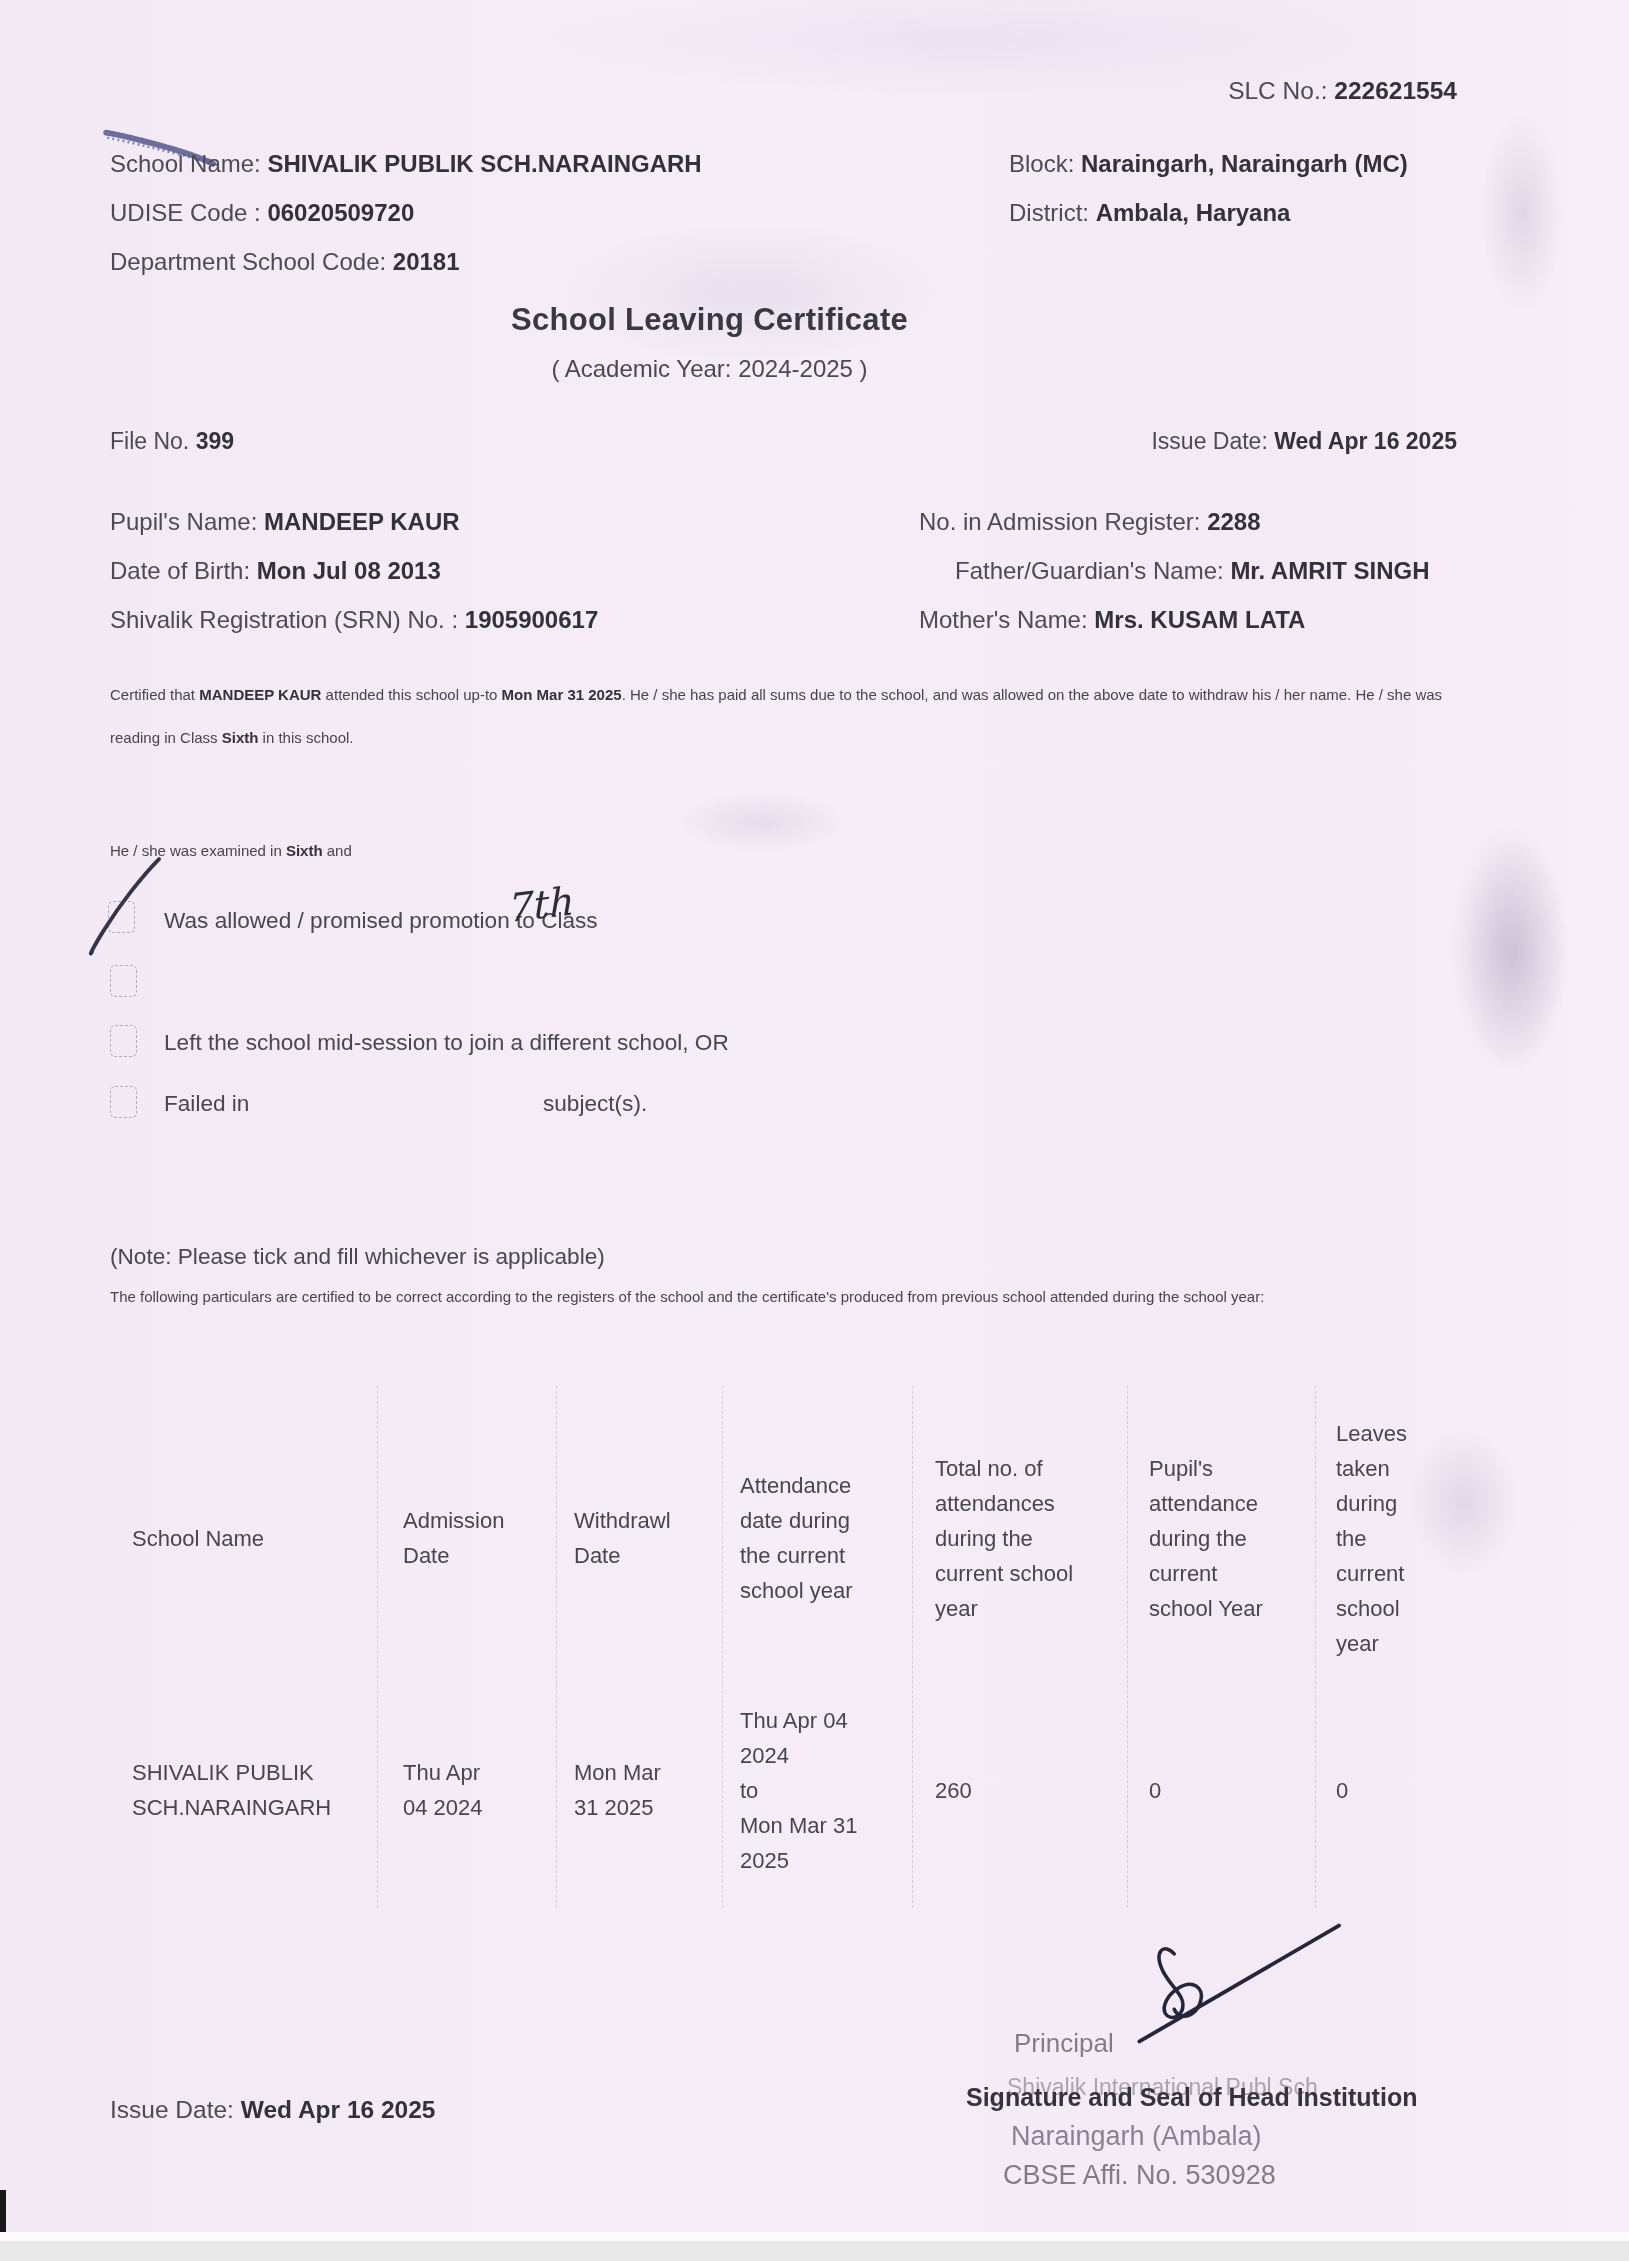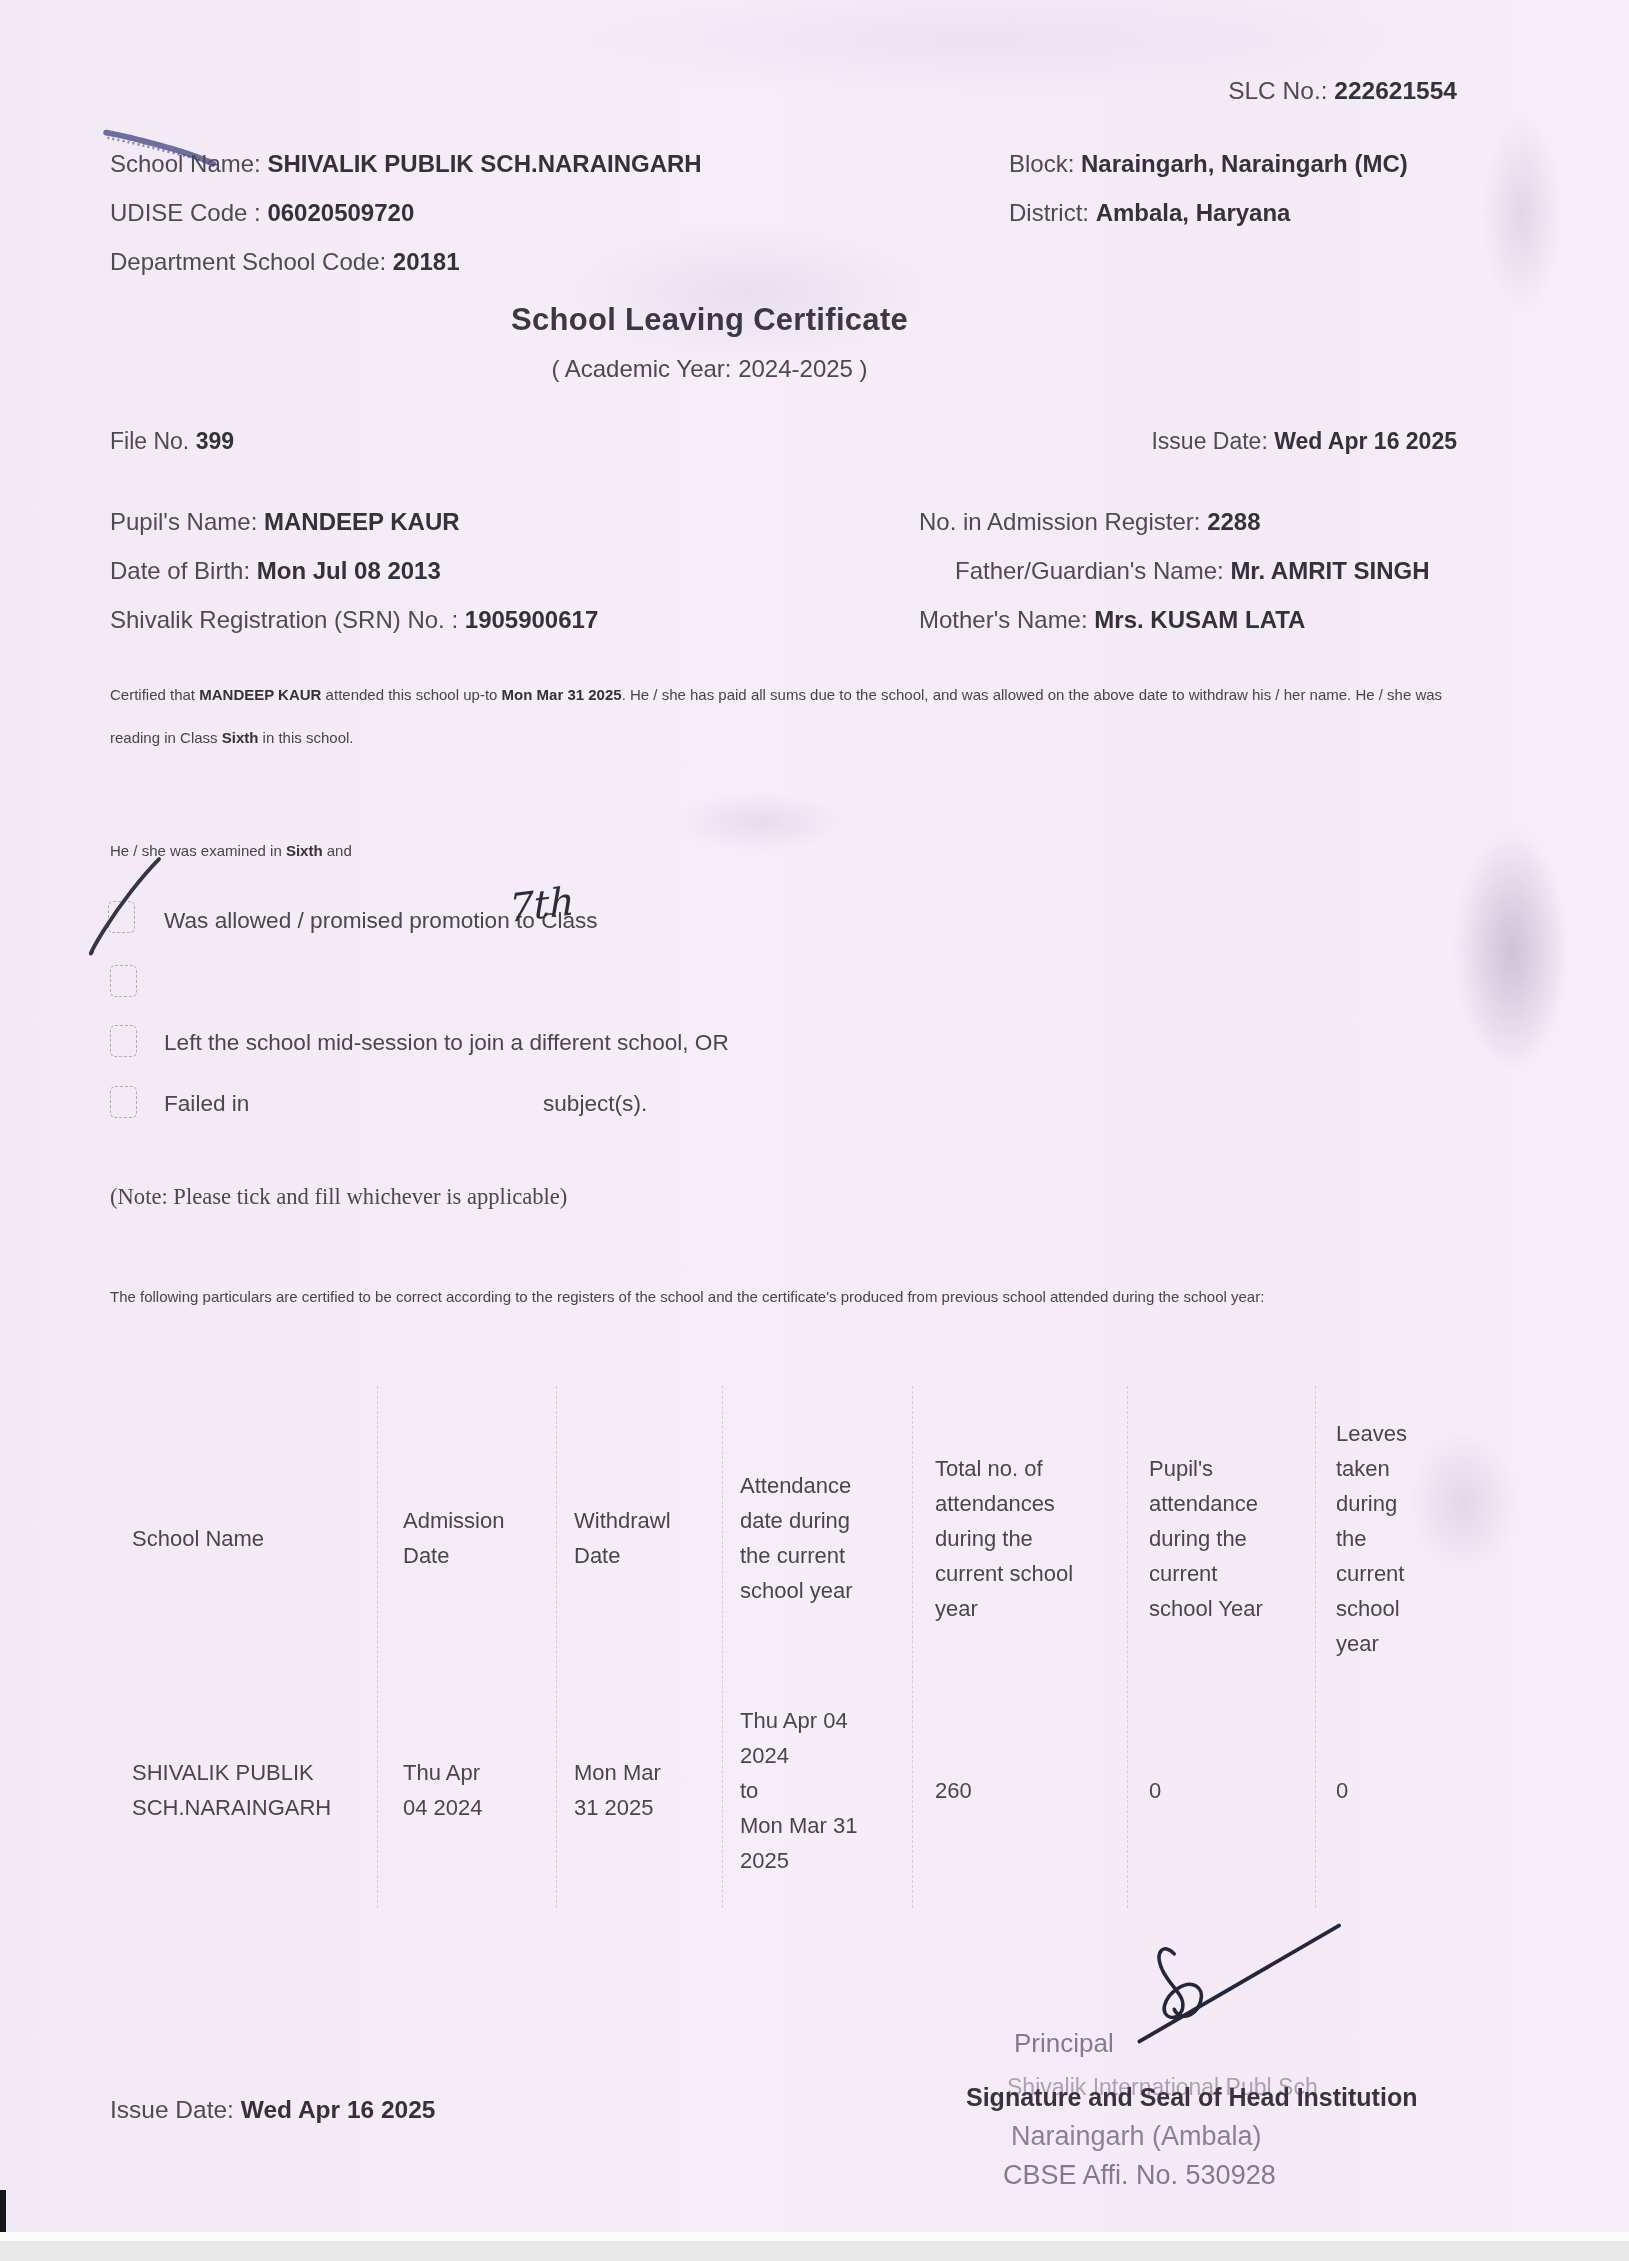--- a/index.html
+++ b/index.html
@@ -113,21 +113,21 @@
 
   <div class="abs opt-box" style="left:110px;top:965px;"></div>
 
   <div class="abs opt-box" style="left:110px;top:1025px;"></div>
   <div class="abs opt-label" style="left:164px;top:1030px;">Left the school mid-session to join a different school, OR</div>
 
   <div class="abs opt-box" style="left:110px;top:1086px;"></div>
   <div class="abs opt-label" style="left:164px;top:1091px;">Failed in</div>
   <div class="abs opt-label" style="left:543px;top:1091px;">subject(s).</div>
 
-  <div class="abs note" style="left:110px;top:1184px;font-family:Liberation Serif, serif;">(Note: Please tick and fill whichever is applicable)</div>
+  <div class="abs note" style="left:110px;top:1244px;">(Note: Please tick and fill whichever is applicable)</div>
 
   <div class="abs para" style="left:110px;top:1274px;width:1264px;line-height:45px;">The following particulars are certified to be correct according to the registers of the school and the certificate's produced from previous school attended during the school year:</div>
 
   <div class="abs vsep" style="left:377px;top:1386px;height:522px;"></div>
   <div class="abs vsep" style="left:556px;top:1386px;height:522px;"></div>
   <div class="abs vsep" style="left:722px;top:1386px;height:522px;"></div>
   <div class="abs vsep" style="left:912px;top:1386px;height:522px;"></div>
   <div class="abs vsep" style="left:1127px;top:1386px;height:522px;"></div>
   <div class="abs vsep" style="left:1315px;top:1386px;height:522px;"></div>
 

